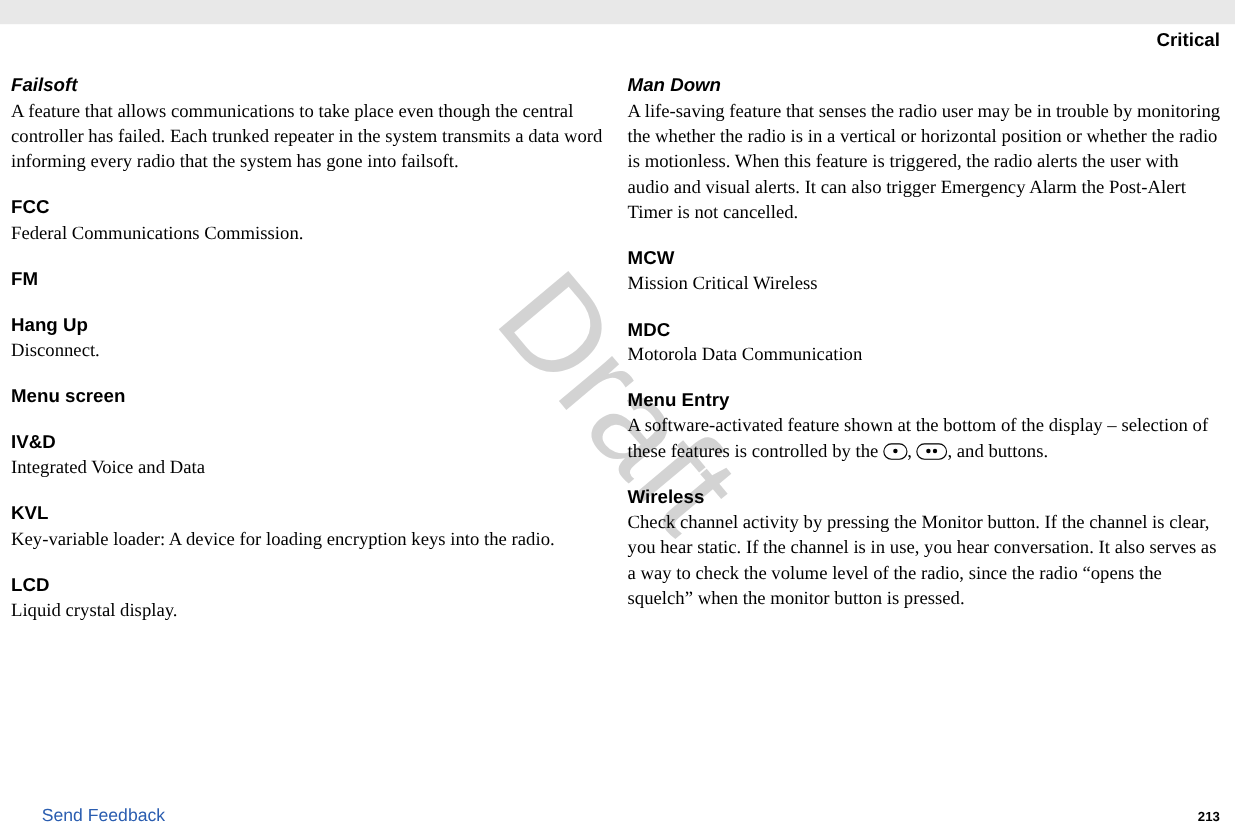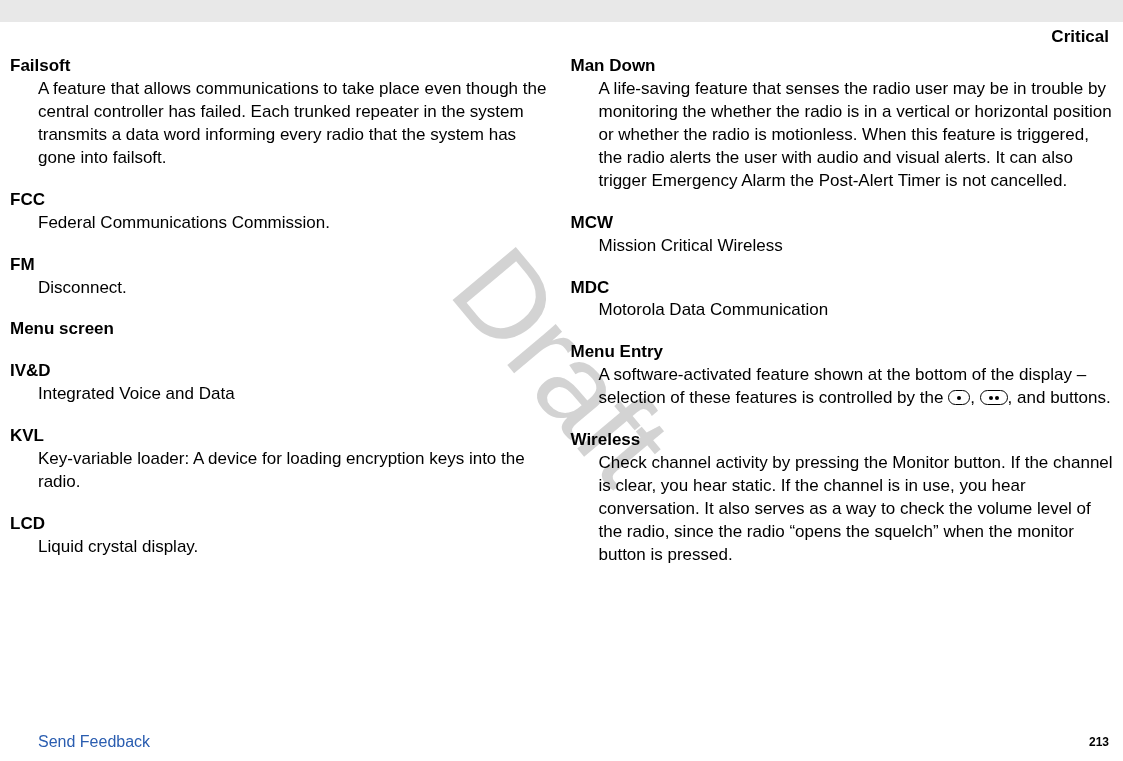--- a/index.html
+++ b/index.html
@@ -31,26 +31,26 @@
       flex: 1;
       min-width: 0;
     }
     dl { }
     dt {
       font-weight: bold;
       font-size: 17px;
       line-height: 1.35;
       margin-top: 19px;
     }
-    dt:first-child { margin-top: 0; }
+    dt:first-child { margin-top: 12px; font-style: italic; }
     dd {
       font-size: 17px;
       line-height: 1.35;
-      margin-left: 28px;
       margin-bottom: 4px;
+      font-family: Liberation Serif, serif;
     }
     .watermark {
       position: absolute;
       left: 50%;
       top: 48%;
       transform: translate(-50%, -50%) rotate(50deg);
       font-size: 120px;
       color: rgba(128,128,128,0.35);
       font-weight: 400;
       pointer-events: none;
@@ -114,20 +114,21 @@
     <div class="col">
       <dl>
         <dt>Failsoft</dt>
         <dd>A feature that allows communications to take place even though the central controller has failed. Each trunked repeater in the system transmits a data word informing every radio that the system has gone into failsoft.</dd>
 
         <dt>FCC</dt>
         <dd>Federal Communications Commission.</dd>
 
         <dt>FM</dt>
 
+        <dt>Hang Up</dt>
         <dd>Disconnect.</dd>
 
         <dt>Menu screen</dt>
 
         <dt>IV&amp;D</dt>
         <dd>Integrated Voice and Data</dd>
 
         <dt>KVL</dt>
         <dd>Key-variable loader: A device for loading encryption keys into the radio.</dd>
 

